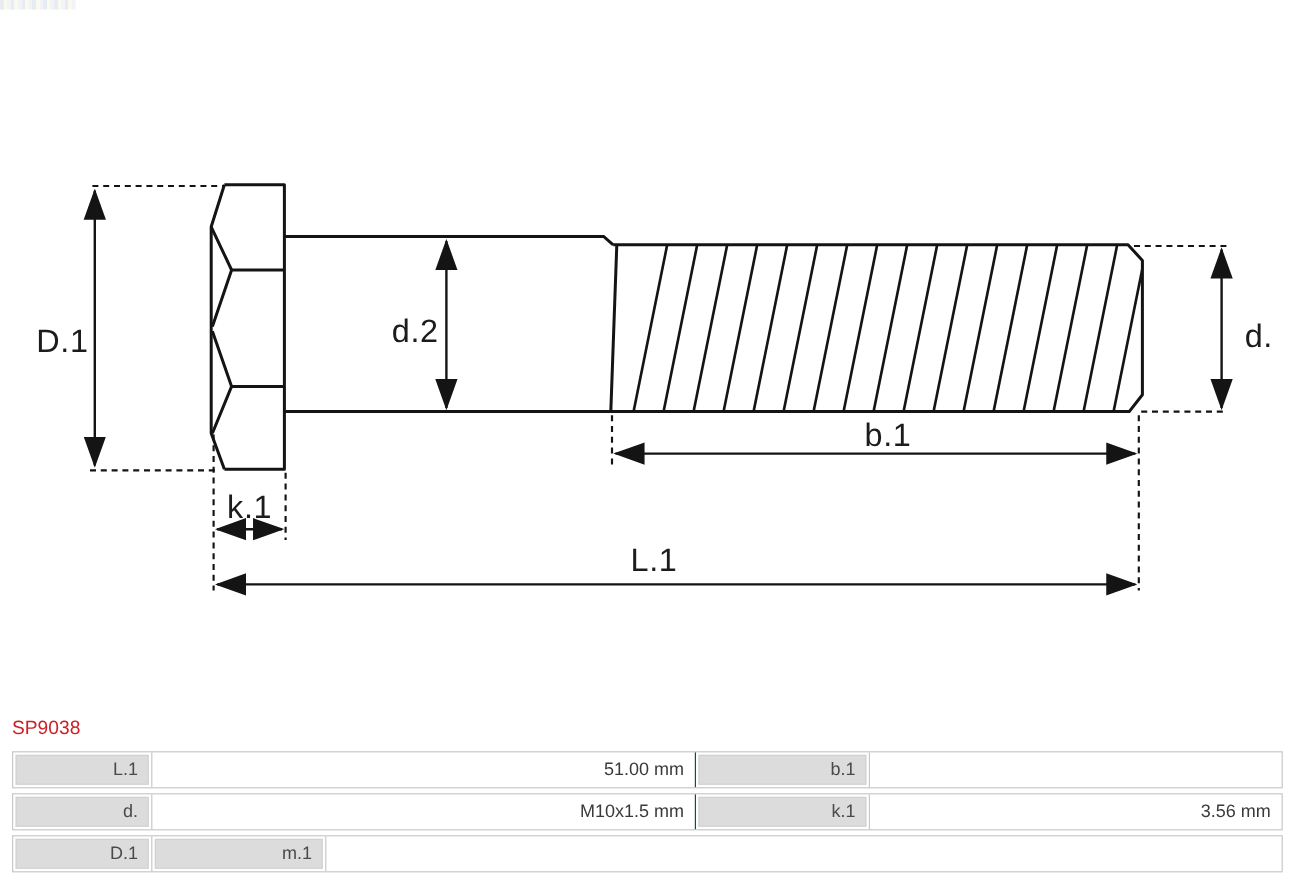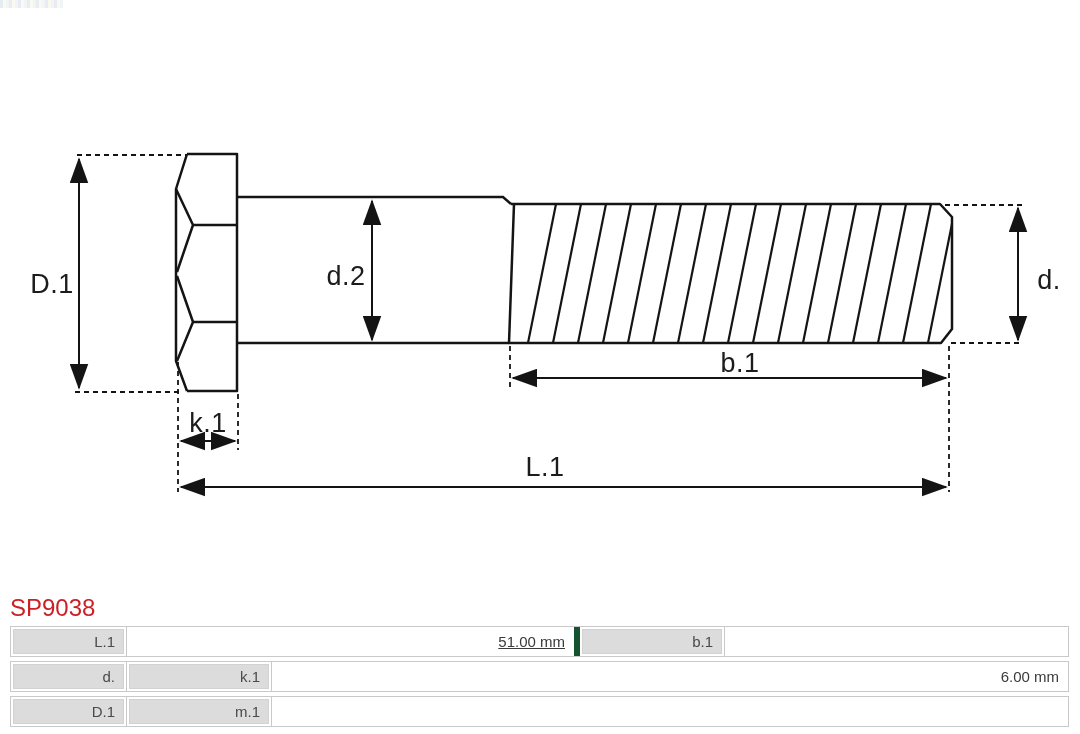--- a/index.html
+++ b/index.html
@@ -10,37 +10,37 @@
   .artifact{position:absolute;left:0;top:0;width:63px;height:8px;
     background:repeating-linear-gradient(90deg,#e3e8f0 0 3px,#fbf7ec 3px 6px,#eef2f6 6px 9px);
     opacity:.85;}
 
   
   .drawing{position:absolute;left:0;top:0;width:1080px;height:560px;}
   .drawing text{font-family:"Liberation Sans","DejaVu Sans",sans-serif;
     font-size:27px;fill:#1c1c1c;letter-spacing:.5px;}
 
   
-  .part-number{position:absolute;left:10px;top:596px;font-size:24px;
+  .part-number{position:absolute;left:10px;top:596px;font-size:16px;
     line-height:24px;font-weight:400;}
 
   
   .spec-table{position:absolute;left:10px;top:626px;width:1059px;}
   .trow{display:flex;align-items:stretch;height:31px;margin-bottom:4px;
     border:1px solid #c9c9c9;background:#fff;box-sizing:border-box;}
   .cell{box-sizing:border-box;font-size:15px;display:flex;align-items:center;
     justify-content:flex-end;}
   .lab{padding:2px;border-right:1px solid #c9c9c9;}
   .lab .inner{flex:1;height:100%;background:#dcdcdc;border:1px solid #d2d2d2;
     display:flex;align-items:center;justify-content:flex-end;
     padding-right:8px;color:#4a4a4a;box-sizing:border-box;font-size:15px;}
   .lab1{width:116px;}
   .lab2{width:145px;}
   .val{padding-right:9px;color:#3a3a3a;}
-  .val1{width:453px;border-right:6px solid #14532d;text-decoration:underline;}
+  .val1{width:453px;border-right:1px solid #14532d;}
   .val2{flex:1;}
 </style>
 </head>
 <body>
 
 <div>
 
   <div class="artifact"></div>
 
   <svg class="drawing" viewBox="0 0 1080 560" xmlns="http://www.w3.org/2000/svg">
@@ -130,24 +130,25 @@
       <div class="cell val val1">51.00 mm</div>
       <div class="cell lab lab2">
         <div class="inner">b.1</div>
       </div>
     </div>
 
     <div class="trow">
       <div class="cell lab lab1">
         <div class="inner">d.</div>
       </div>
+      <div class="cell val val1">M10x1.5 mm</div>
       <div class="cell lab lab2">
         <div class="inner">k.1</div>
       </div>
-      <div class="cell val val2">6.00 mm</div>
+      <div class="cell val val2">3.56 mm</div>
     </div>
 
     <div class="trow">
       <div class="cell lab lab1">
         <div class="inner">D.1</div>
       </div>
       <div class="cell lab lab2">
         <div class="inner">m.1</div>
       </div>
     </div>

